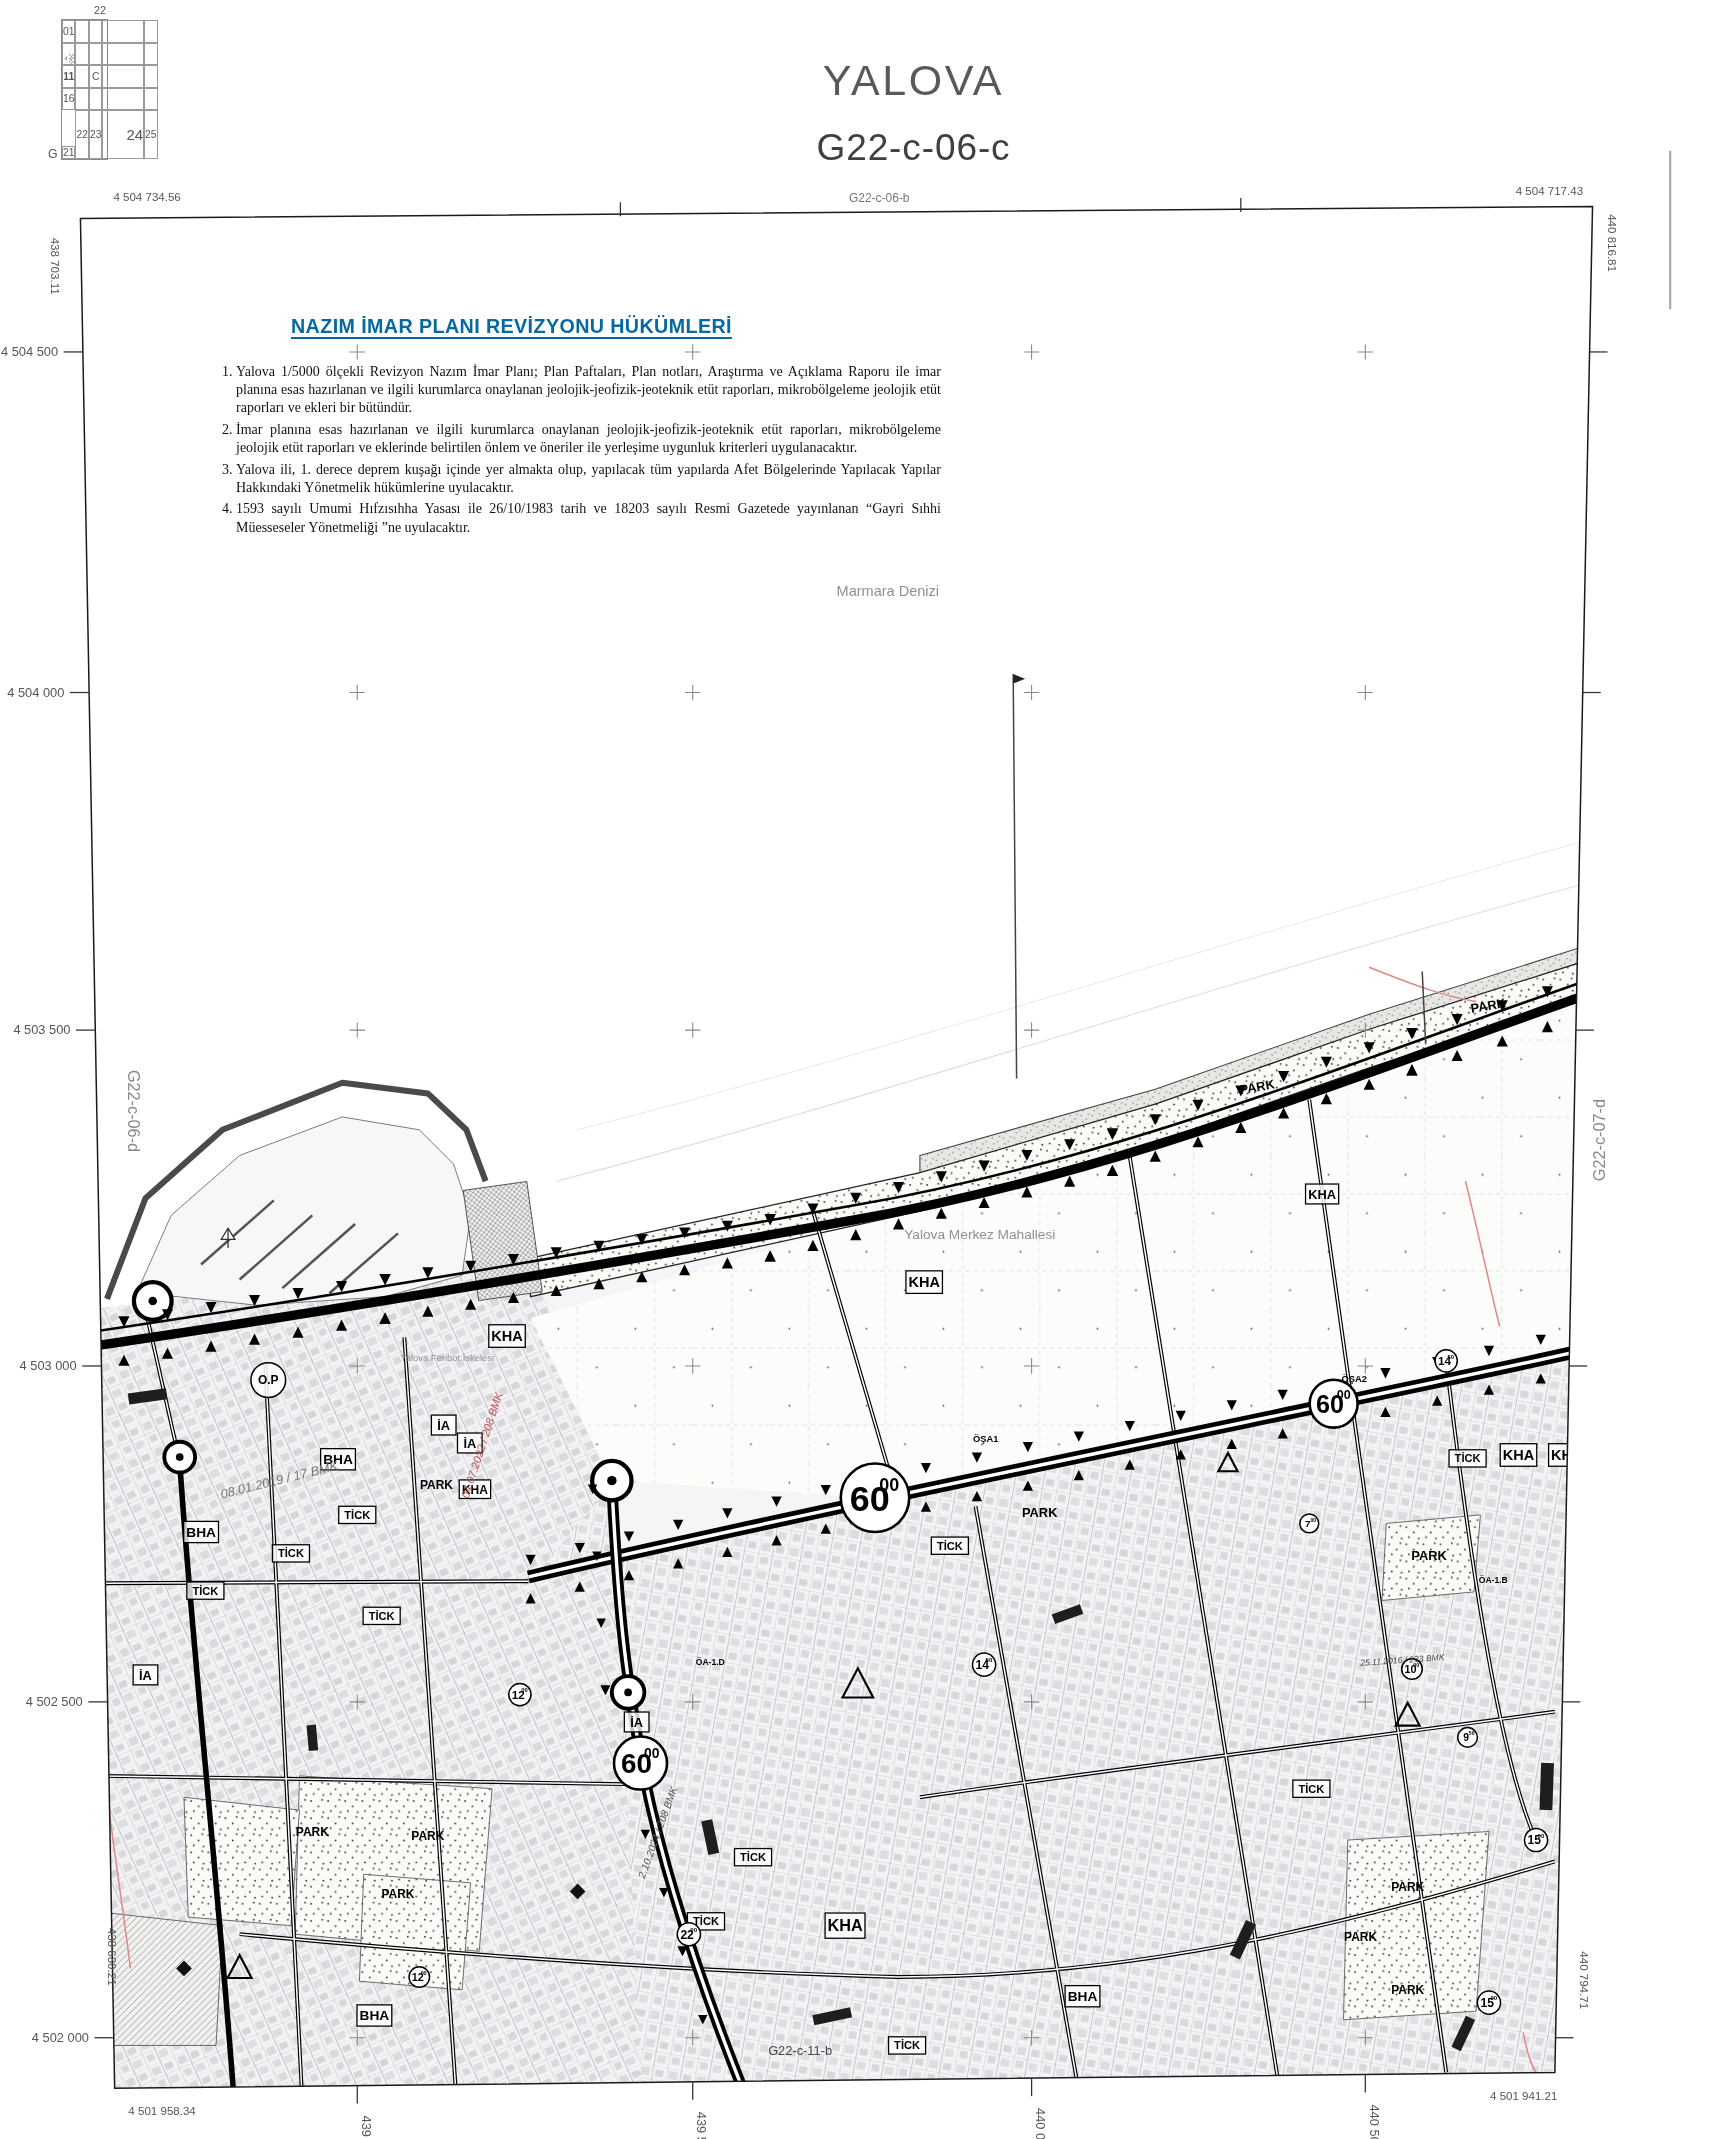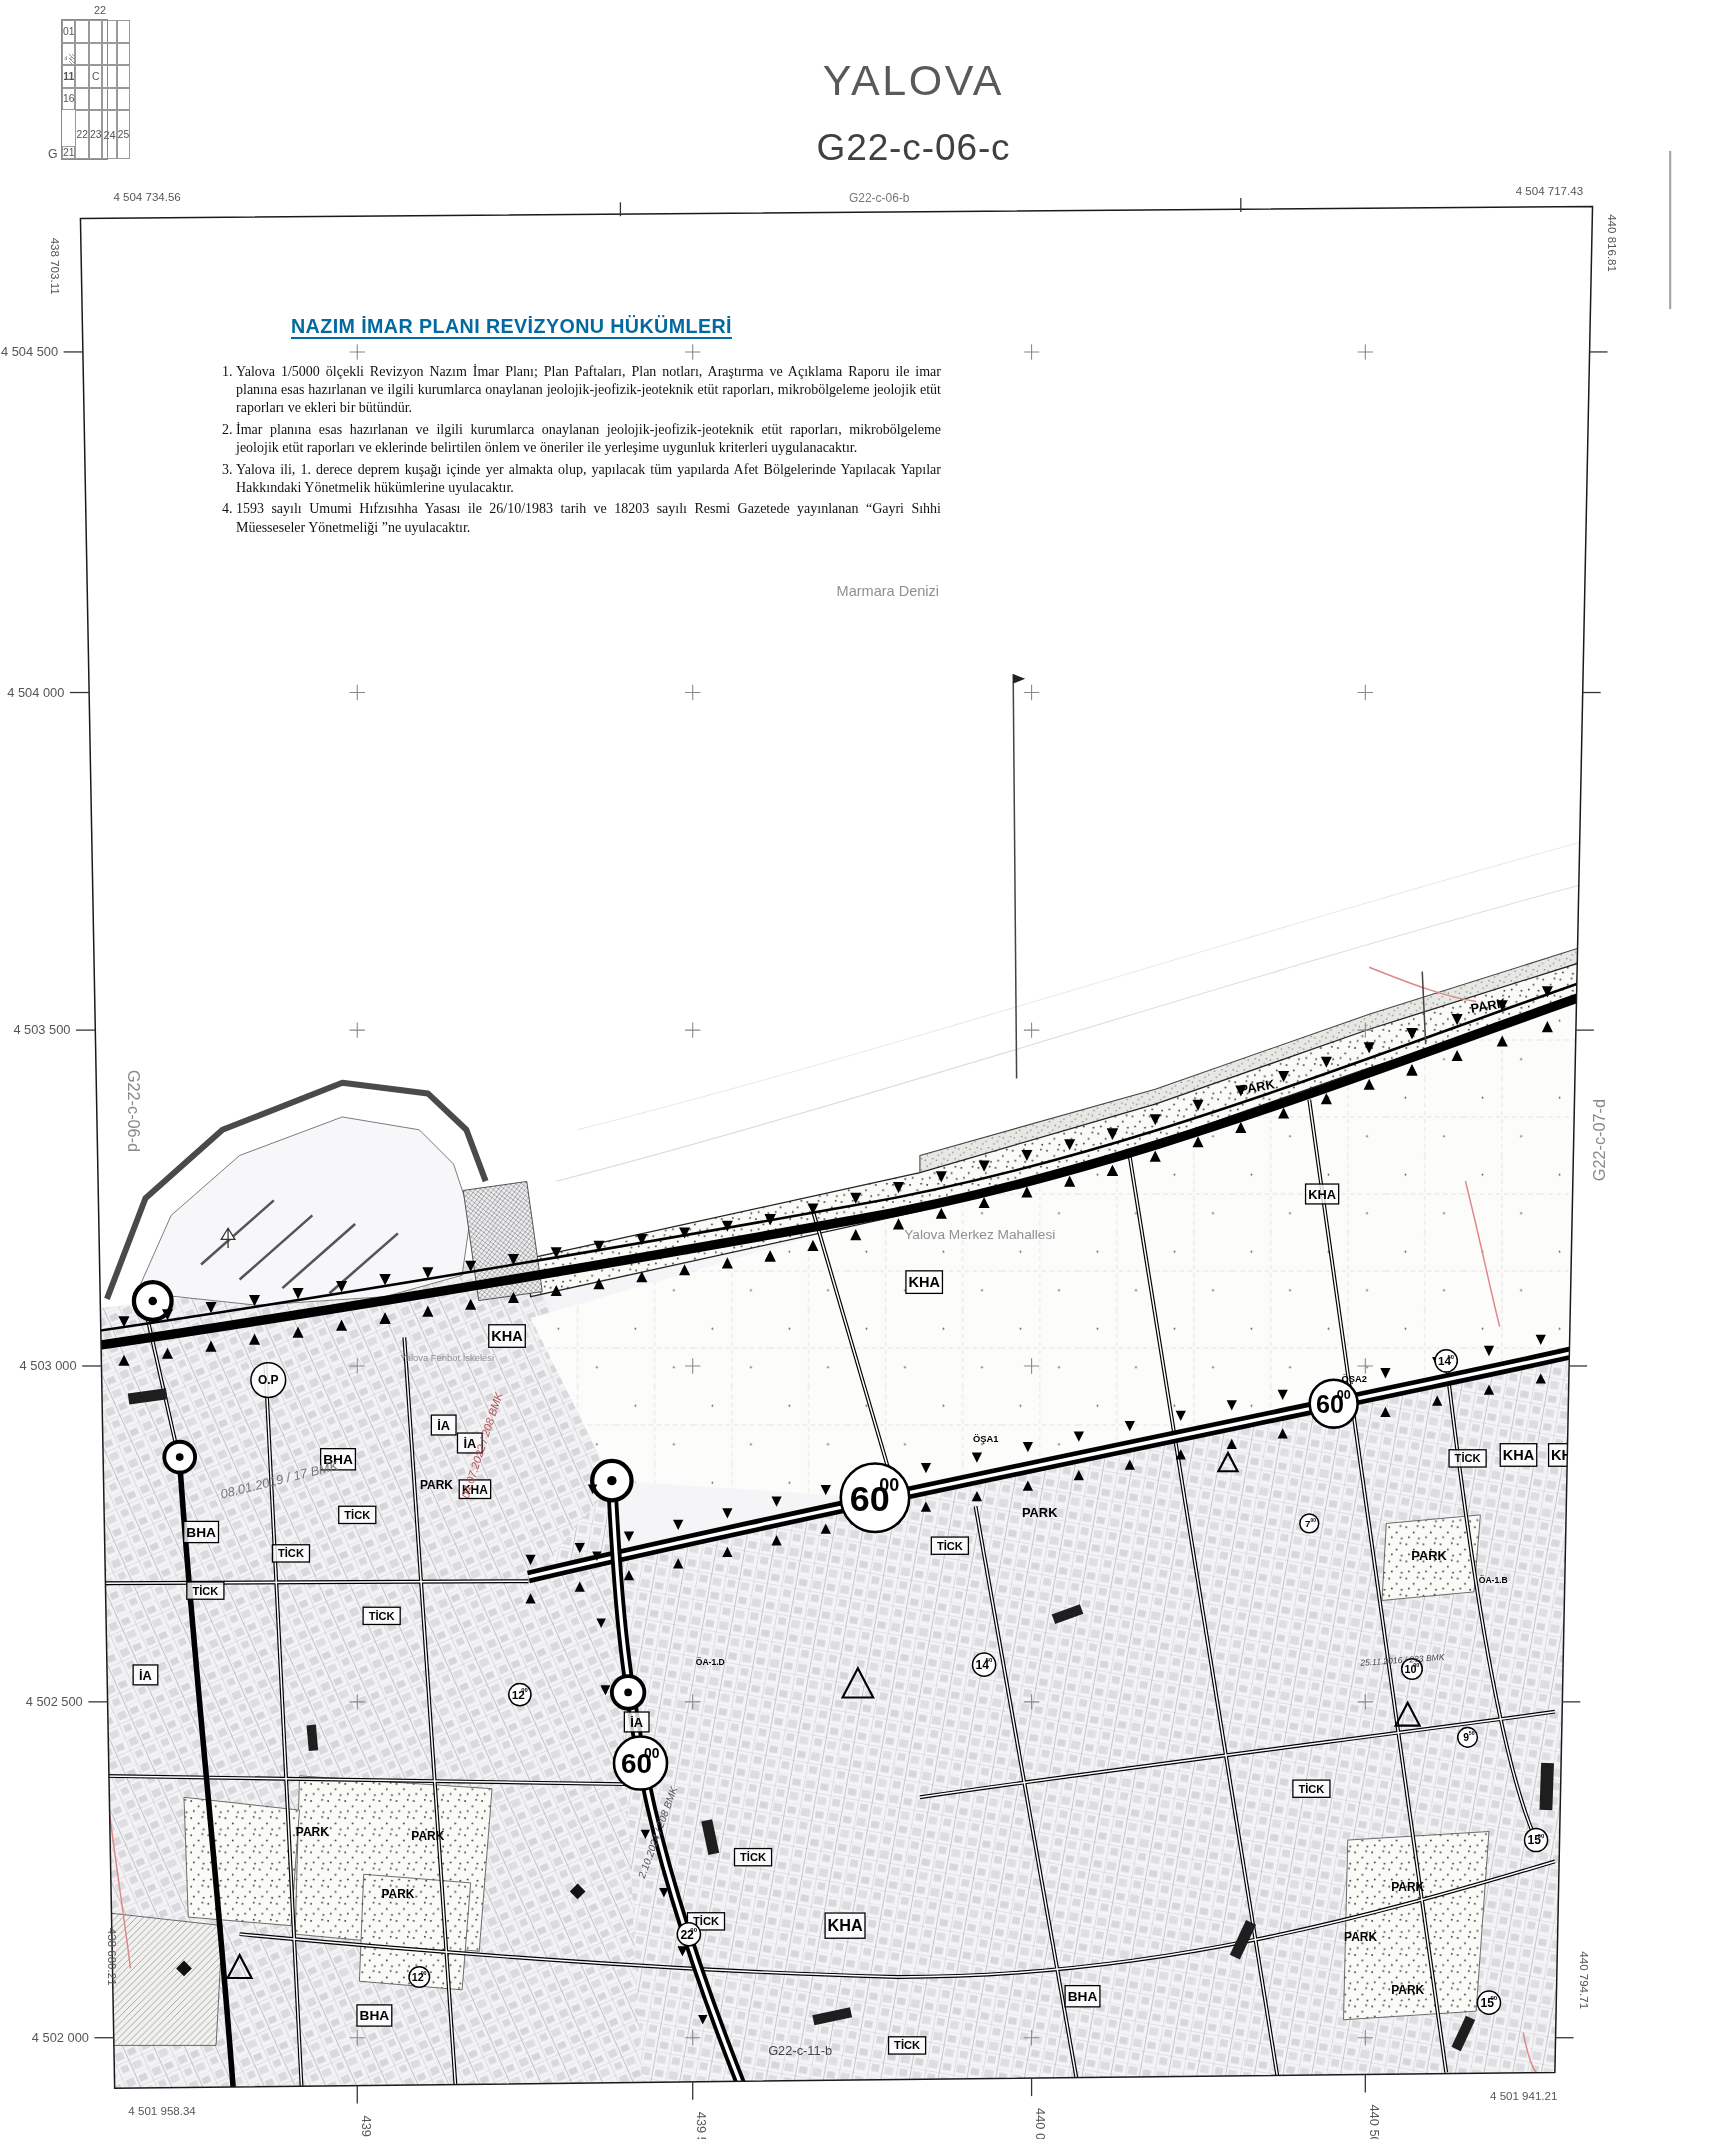--- a/index.html
+++ b/index.html
@@ -664,19 +664,19 @@
     <div class="idx-cell" style="font-size: 10.3px;"></div>
     <div class="idx-cell" style="font-size: 10.3px;"></div>
     <div class="idx-cell" style="font-size: 10.3px;">16</div>
     <div class="idx-cell" style="font-size: 10.3px;"></div>
     <div class="idx-cell" style="font-size: 10.3px;"></div>
     <div class="idx-cell" style="font-size: 10.3px;"></div>
     <div class="idx-cell" style="font-size: 10.3px;"></div>
     <div class="idx-cell" style="font-size: 10.3px; margin-top: 36px;">21</div>
     <div class="idx-cell" style="font-size: 10.3px;">22</div>
     <div class="idx-cell" style="font-size: 10.3px;">23</div>
-    <div class="idx-cell" style="font-size: 11px;">24</div>
+    <div class="idx-cell" style="font-size: 15px; padding-left: 23px;">24</div>
     <div class="idx-cell" style="font-size: 10.3px;">25</div>
   </div>
 
 <div class="idx-colhdr abs" style="left: 94px; top: 4.4px; font-size: 10.8px;">22</div>
 <div class="idx-origin abs" style="left: 48px; top: 147px; font-size: 12.3px;">G</div>
 
 
 </body></html>

